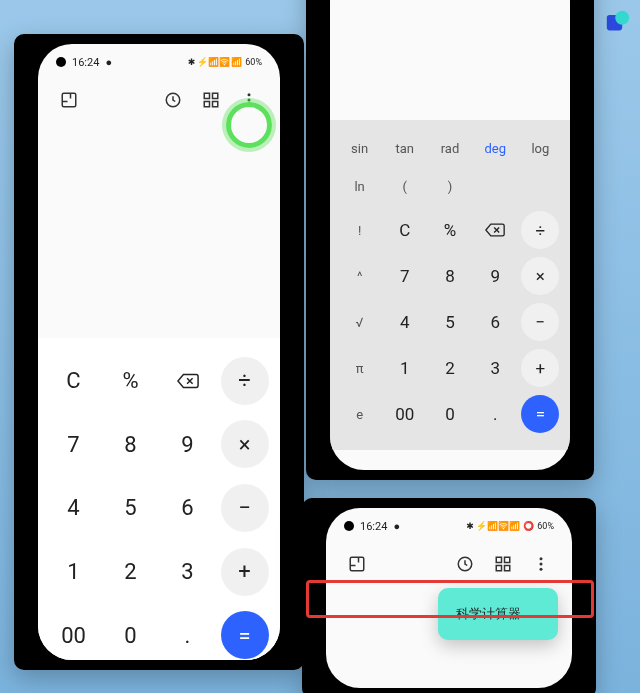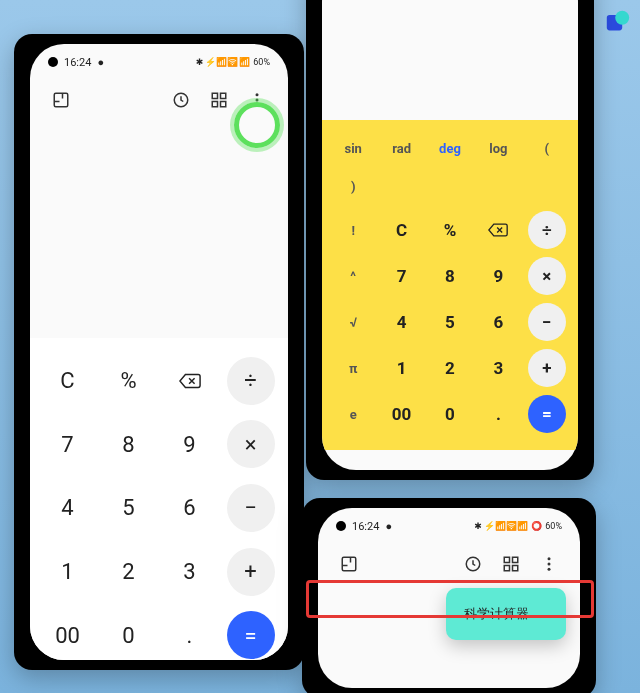--- a/index.html
+++ b/index.html
@@ -1,19 +1,19 @@
 <!DOCTYPE html>
 <html><head>
 <meta charset="utf-8">
 <style>
   * { margin: 0; padding: 0; box-sizing: border-box; font-family: -apple-system, BlinkMacSystemFont, "Segoe UI", Roboto, sans-serif; }
   body { width: 640px; height: 693px; background: linear-gradient(180deg, #9bc8ea 0%, #7bb3dd 100%); position: relative; overflow: hidden; }
   .logo { position: absolute; top: 8px; right: 8px; width: 28px; height: 28px; }
   .logo svg { width: 100%; height: 100%; }
-  .phone { position: absolute; background: #000; border-radius: 18px; padding: 10px 16px; box-shadow: 0 8px 24px rgba(0,0,0,.25); }
+  .phone { position: absolute; background: #000; border-radius: 10px; padding: 10px 24px; box-shadow: 0 8px 24px rgba(0,0,0,.25); }
   .screen { background: #fafafa; border-radius: 34px; width: 100%; height: 100%; overflow: hidden; position: relative; }
   .status-bar { height: 36px; display: flex; justify-content: space-between; align-items: center; padding: 0 18px; font-size: 11px; color: #222; }
   .status-left { display: flex; align-items: center; gap: 6px; }
   .camera-hole { width: 10px; height: 10px; border-radius: 50%; background: #000; }
   .status-right { display: flex; align-items: center; gap: 3px; font-size: 9px; }
   .toolbar { height: 40px; display: flex; justify-content: space-between; align-items: center; padding: 0 20px; }
   .toolbar-left, .toolbar-right { display: flex; gap: 16px; align-items: center; }
   .icon-btn { width: 22px; height: 22px; display: flex; align-items: center; justify-content: center; color: #333; cursor: pointer; }
   .highlight-ring { position: absolute; border: 5px solid #5de05d; border-radius: 50%; box-shadow: 0 0 0 4px rgba(93,224,93,.4); pointer-events: none; }
   .display-area { background: #fafafa; }
@@ -21,21 +21,21 @@
   .phone-basic { left: 14px; top: 34px; width: 290px; height: 636px; }
   .basic-display { height: 218px; }
   .basic-keys { background: #fff; padding: 14px 10px 18px; display: grid; grid-template-columns: repeat(4,1fr); grid-template-rows: repeat(5,1fr); gap: 6px; height: 344px; }
   .key { display: flex; align-items: center; justify-content: center; font-size: 22px; color: #222; border-radius: 50%; cursor: pointer; }
   .key-op { background: #f0f0f0; width: 48px; height: 48px; justify-self: center; align-self: center; font-size: 22px; }
   .key-eq { background: #2e62ff; color: #fff; width: 48px; height: 48px; justify-self: center; align-self: center; }
   .key-del svg { width: 22px; height: 16px; }
   
   .phone-sci { left: 306px; top: -40px; width: 288px; height: 520px; }
   .sci-display { height: 150px; }
-  .sci-keys { background: #fde047; padding: 10px 8px 14px; font-weight: bold; }
+  .sci-keys { background: #e5e5e5; padding: 10px 8px 14px; }
   .sci-top { display: grid; grid-template-columns: repeat(5,1fr); grid-template-rows: repeat(2,1fr); gap: 2px; height: 74px; }
   .sci-fn { display: flex; align-items: center; justify-content: center; font-size: 13px; color: #555; cursor: pointer; }
   .sci-fn.accent { color: #2e62ff; }
   .sci-main { display: grid; grid-template-columns: repeat(5,1fr); grid-template-rows: repeat(5,1fr); gap: 2px; height: 228px; margin-top: 4px; }
   .sci-key { display: flex; align-items: center; justify-content: center; font-size: 17px; color: #222; cursor: pointer; }
   .sci-key.sym { font-size: 13px; color: #555; }
   .sci-key.op { background: #f0f0f0; border-radius: 50%; width: 38px; height: 38px; justify-self: center; align-self: center; }
   .sci-key.eq { background: #2e62ff; color: #fff; border-radius: 50%; width: 38px; height: 38px; justify-self: center; align-self: center; }
   
   .phone-menu { left: 302px; top: 498px; width: 294px; height: 200px; }
@@ -135,23 +135,25 @@
     <div class="highlight-ring" style="width:46px;height:46px;right:8px;top:58px"></div>
   </div>
 </div>
 
 <div class="phone phone-sci">
   <div class="screen">
     <div class="display-area sci-display"></div>
     <div class="sci-keys">
       <div class="sci-top">
         <div class="sci-fn">sin</div>
+        <div class="sci-fn">tan</div>
         <div class="sci-fn">rad</div>
         <div class="sci-fn accent">deg</div>
         <div class="sci-fn">log</div>
+        <div class="sci-fn">ln</div>
         <div class="sci-fn">(</div>
         <div class="sci-fn">)</div>
       </div>
       <div class="sci-main">
         <div class="sci-key sym">!</div>
         <div class="sci-key">C</div>
         <div class="sci-key">%</div>
         <div class="sci-key">
           <svg width="20" height="14" viewBox="0 0 24 16" fill="none" stroke="#222" stroke-width="1.6">
               <path d="M7 1h14a2 2 0 0 1 2 2v10a2 2 0 0 1-2 2H7l-6-7 6-7z"></path>

